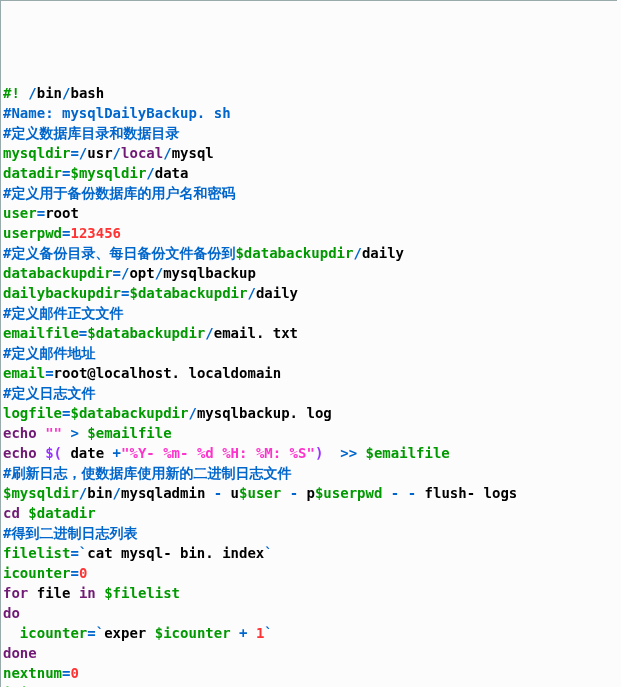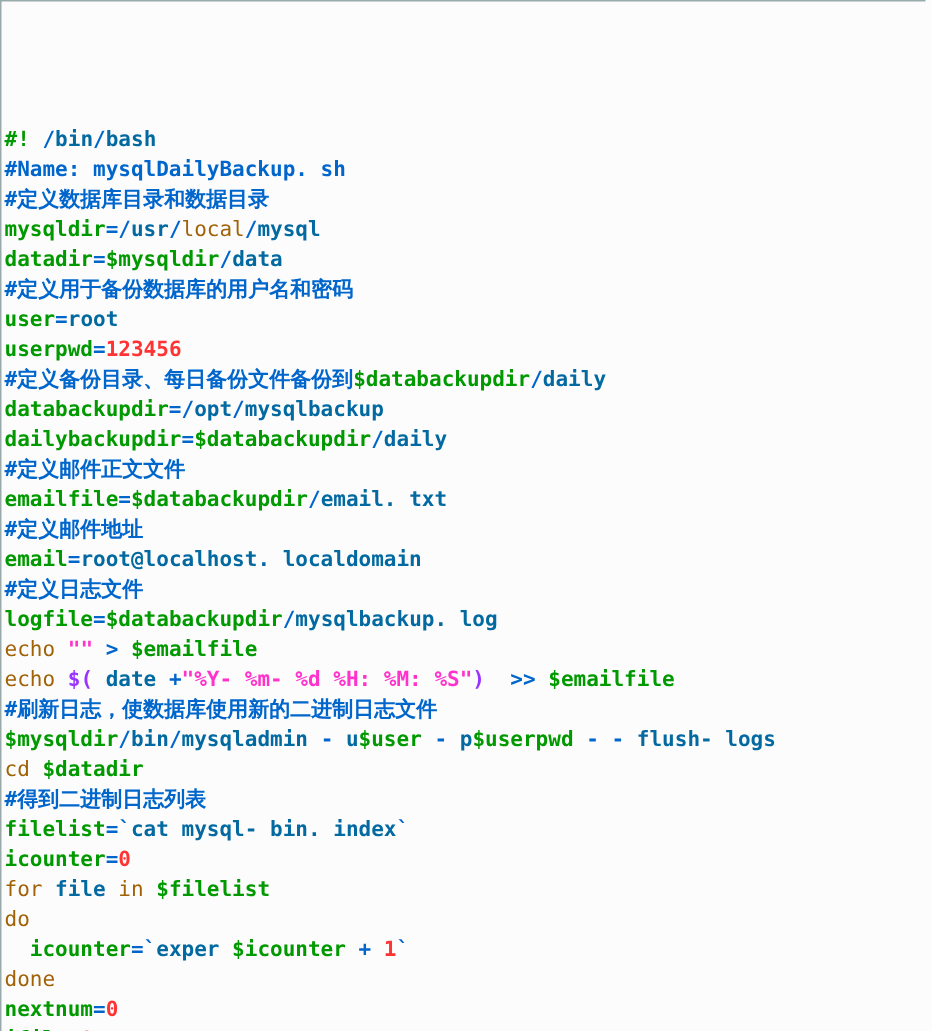--- a/index.html
+++ b/index.html
@@ -13,23 +13,23 @@
     width: 617px;
     border-top: 1px solid #9aa;
     border-left: 1px solid #9aa;
     white-space: pre;
     position: relative;
     box-sizing: border-box;
   }
   .line { display:block; }
   .gr { color:#009900; font-weight:600; }
   .bl { color:#0066cc; font-weight:600; }
-  .blk{ color:#0369a1; font-weight:600; }
+  .blk{ color:#000000; font-weight:600; }
   .rd { color:#ff3333; font-weight:700; }
-  .or { color:#a16207; font-weight:400; }
+  .or { color:#701a75; font-weight:700; }
   .mg { color:#ff33cc; font-weight:600; }
   .pu { color:#9933ff; font-weight:600; }
 </style>
 </head>
 <body>
 
 
 
 <div id="code"><span class="line"><span class="gr">#! </span><span class="bl">/</span><span class="blk">bin</span><span class="bl">/</span><span class="blk">bash</span></span><span class="line"><span class="bl">#Name: mysqlDailyBackup. sh</span></span><span class="line"><span class="bl">#定义数据库目录和数据目录</span></span><span class="line"><span class="gr">mysqldir</span><span class="bl">=/</span><span class="blk">usr</span><span class="bl">/</span><span class="or">local</span><span class="bl">/</span><span class="blk">mysql</span></span><span class="line"><span class="gr">datadir</span><span class="bl">=</span><span class="gr">$mysqldir</span><span class="bl">/</span><span class="blk">data</span></span><span class="line"><span class="bl">#定义用于备份数据库的用户名和密码</span></span><span class="line"><span class="gr">user</span><span class="bl">=</span><span class="blk">root</span></span><span class="line"><span class="gr">userpwd</span><span class="bl">=</span><span class="rd">123456</span></span><span class="line"><span class="bl">#定义备份目录、每日备份文件备份到</span><span class="gr">$databackupdir</span><span class="bl">/</span><span class="blk">daily</span></span><span class="line"><span class="gr">databackupdir</span><span class="bl">=/</span><span class="blk">opt</span><span class="bl">/</span><span class="blk">mysqlbackup</span></span><span class="line"><span class="gr">dailybackupdir</span><span class="bl">=</span><span class="gr">$databackupdir</span><span class="bl">/</span><span class="blk">daily</span></span><span class="line"><span class="bl">#定义邮件正文文件</span></span><span class="line"><span class="gr">emailfile</span><span class="bl">=</span><span class="gr">$databackupdir</span><span class="bl">/</span><span class="blk">email. txt</span></span><span class="line"><span class="bl">#定义邮件地址</span></span><span class="line"><span class="gr">email</span><span class="bl">=</span><span class="blk">root@localhost. localdomain</span></span><span class="line"><span class="bl">#定义日志文件</span></span><span class="line"><span class="gr">logfile</span><span class="bl">=</span><span class="gr">$databackupdir</span><span class="bl">/</span><span class="blk">mysqlbackup. log</span></span><span class="line"><span class="or">echo</span><span class="blk"> </span><span class="mg">""</span><span class="blk"> </span><span class="bl">&gt; </span><span class="gr">$emailfile</span></span><span class="line"><span class="or">echo</span><span class="blk"> </span><span class="pu">$(</span><span class="blk"> date </span><span class="bl">+</span><span class="mg">"%Y- %m- %d %H: %M: %S"</span><span class="pu">)</span><span class="blk">  </span><span class="bl">&gt;&gt; </span><span class="gr">$emailfile</span></span><span class="line"><span class="bl">#刷新日志，使数据库使用新的二进制日志文件</span></span><span class="line"><span class="gr">$mysqldir</span><span class="bl">/</span><span class="blk">bin</span><span class="bl">/</span><span class="blk">mysqladmin </span><span class="bl">-</span><span class="blk"> u</span><span class="gr">$user</span><span class="blk"> </span><span class="bl">-</span><span class="blk"> p</span><span class="gr">$userpwd</span><span class="blk"> </span><span class="bl">- -</span><span class="blk"> flush- logs</span></span><span class="line"><span class="or">cd</span><span class="blk"> </span><span class="gr">$datadir</span></span><span class="line"><span class="bl">#得到二进制日志列表</span></span><span class="line"><span class="gr">filelist</span><span class="bl">=`</span><span class="blk">cat mysql- bin. index</span><span class="bl">`</span></span><span class="line"><span class="gr">icounter</span><span class="bl">=</span><span class="rd">0</span></span><span class="line"><span class="or">for</span><span class="blk"> file </span><span class="or">in</span><span class="blk"> </span><span class="gr">$filelist</span></span><span class="line"><span class="or">do</span></span><span class="line"><span class="blk">  </span><span class="gr">icounter</span><span class="bl">=`</span><span class="blk">exper </span><span class="gr">$icounter</span><span class="blk"> </span><span class="bl">+</span><span class="blk"> </span><span class="rd">1</span><span class="bl">`</span></span><span class="line"><span class="or">done</span></span><span class="line"><span class="gr">nextnum</span><span class="bl">=</span><span class="rd">0</span></span><span class="line"><span class="gr">ifile</span><span class="bl">=</span><span class="rd">0</span></span></div>
 

